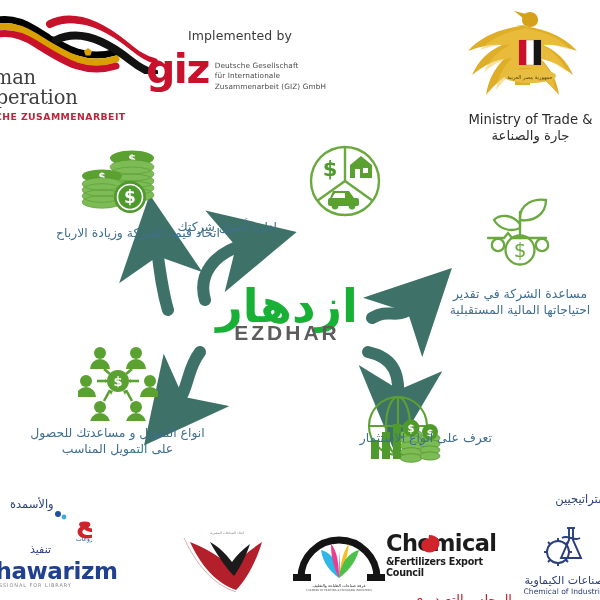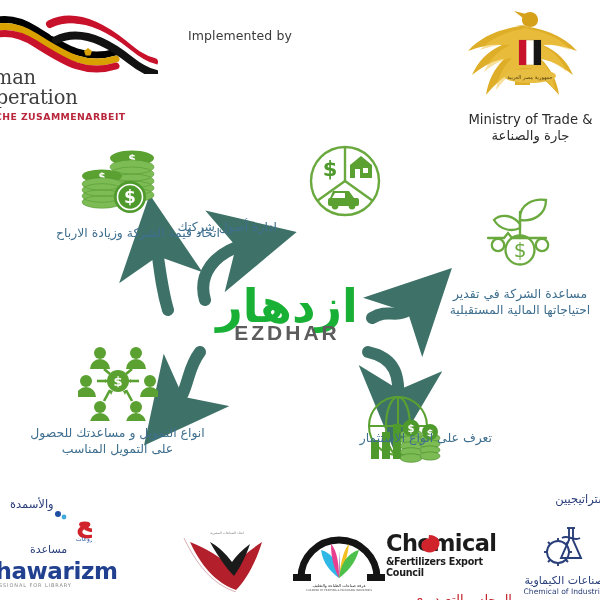--- a/index.html
+++ b/index.html
@@ -108,20 +108,26 @@
       <path d="M130,40 l4,3 l-1.6,4.6 l-4.8,0 l-1.6,-4.6 z" fill="#d9a100"></path>
     </svg>
     <div class="german-text">
       <div class="german-line1">German</div>
       <div class="german-line2">Cooperation</div>
       <div class="german-line3">DEUTSCHE ZUSAMMENARBEIT</div>
     </div>
   </div>
 
   <div class="abs impl-by">Implemented by</div>
+  <div class="abs giz-block">
+    <div class="giz-word">giz</div>
+    <div class="giz-sub" style="white-space:pre-line">Deutsche Gesellschaft
+für Internationale
+Zusammenarbeit (GIZ) GmbH</div>
+  </div>
 
   <div class="abs ministry">
     <svg width="175" height="100" viewBox="0 0 175 100">
       <g transform="translate(87,4)">
         <path d="M0,2 c-5,0 -8,4 -8,8 c0,4 3,7 8,7 c5,0 8,-3 8,-7 c0,-4 -3,-8 -8,-8 z" fill="#d6a11a"></path>
         <path d="M-4,4 l-12,-3 l9,7 z" fill="#d6a11a"></path>
         <path d="M0,15 c-26,2 -48,10 -62,26 c16,-6 26,-7 34,-6 c-14,6 -24,16 -30,30 c14,-11 24,-15 32,-16 c-10,10 -16,22 -18,36 c12,-14 21,-21 29,-24 l0,14 l15,0 l0,-14 c8,3 17,10 29,24 c-2,-14 -8,-26 -18,-36 c8,1 18,5 32,16 c-6,-14 -16,-24 -30,-30 c8,-1 18,0 34,6 c-14,-16 -36,-24 -62,-26 z" fill="#dfae28"></path>
         <path d="M0,18 c-20,2 -38,9 -50,22 c14,-5 23,-6 30,-5 c-12,6 -21,15 -26,27 c12,-10 21,-13 28,-14 c-9,9 -14,19 -16,32 c10,-13 18,-19 25,-22 l9,0 c7,3 15,9 25,22 c-2,-13 -7,-23 -16,-32 c7,1 16,4 28,14 c-5,-12 -14,-21 -26,-27 c7,-1 16,0 30,5 c-12,-13 -30,-20 -50,-22 z" fill="#f0c64a" opacity=".55"></path>
         <rect x="-11" y="30" width="22" height="25" fill="#ffffff" stroke="#c9a33a" stroke-width=".6"></rect>
         <rect x="-11" y="30" width="7.3" height="25" fill="#c8112b"></rect>
@@ -324,21 +330,21 @@
         <path d="M27,34 l4,2 l-4,2 z"></path>
           <path d="M53,34 l-4,2 l4,2 z"></path>
         <path d="M31,45 l4,1 l-2,4 z"></path>
           <path d="M49,45 l-4,1 l2,4 z"></path>
       </g>
     </svg>
     <div class="label">انواع التمويل و مساعدتك للحصول على التمويل المناسب</div>
   </div>
 
   <div class="abs foot-label" id="coop-label">والأسمدة</div>
-  <div class="abs foot-label" id="impl-label">مساعدة</div>
+  <div class="abs foot-label" id="impl-label">تنفيذ</div>
   <div class="abs" id="partners-label">ع الاستراتيجيين</div>
 
   <div class="abs mashrouak">
     <svg width="120" height="38" viewBox="0 0 120 38">
       <text x="104" y="24" text-anchor="end" font-size="27" font-weight="bold" fill="#d0232b" font-family="DejaVu Sans, sans-serif">مشاريع</text>
       <circle cx="86" cy="6" r="3" fill="#1f4fa0"></circle>
       <circle cx="92" cy="9" r="2.4" fill="#3fa8dc"></circle>
       <text x="104" y="33" text-anchor="end" font-size="6" fill="#1f4fa0" font-family="DejaVu Sans, sans-serif">تمويل ودعم المشروعات</text>
     </svg>
   </div>

